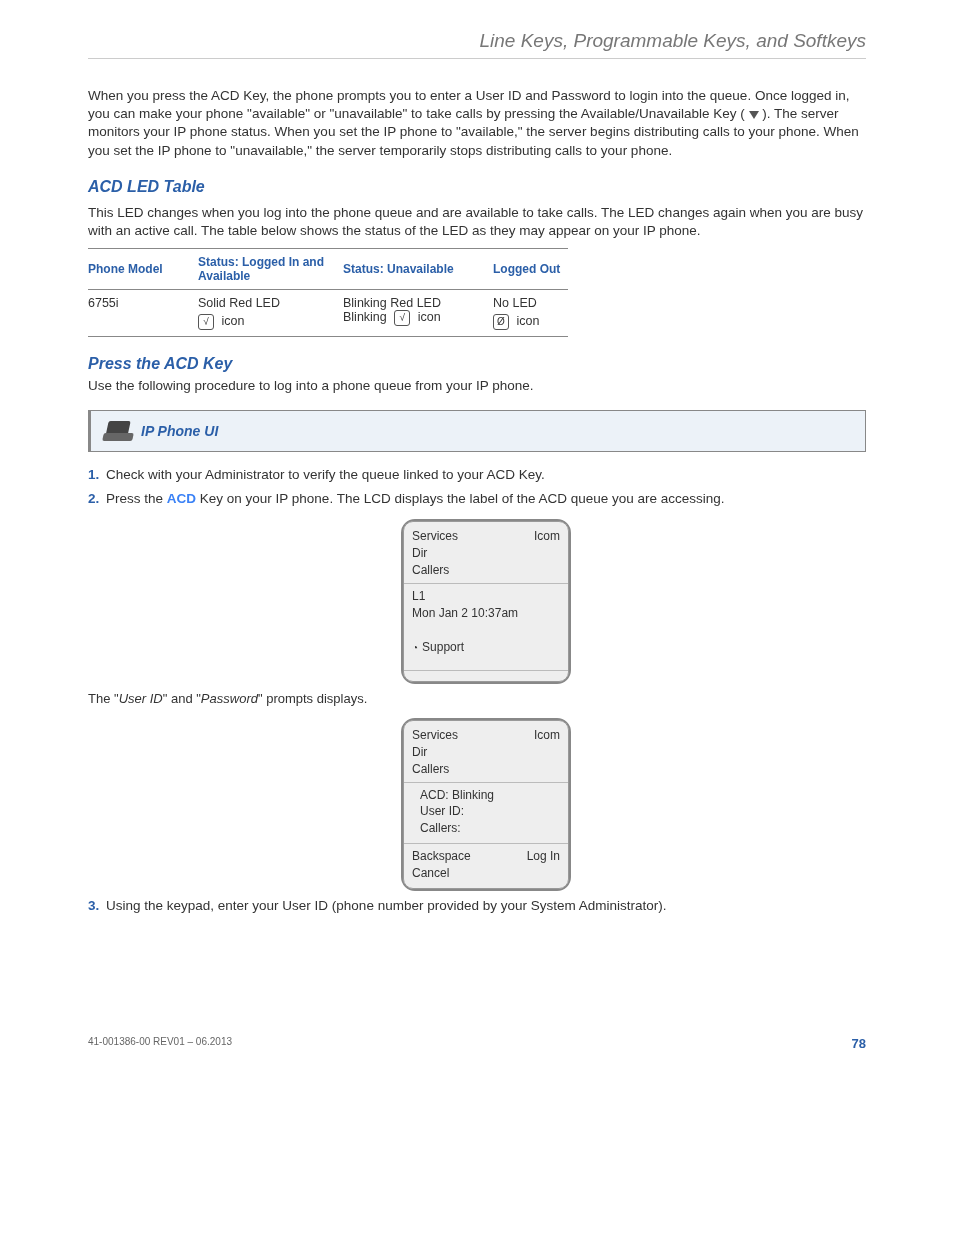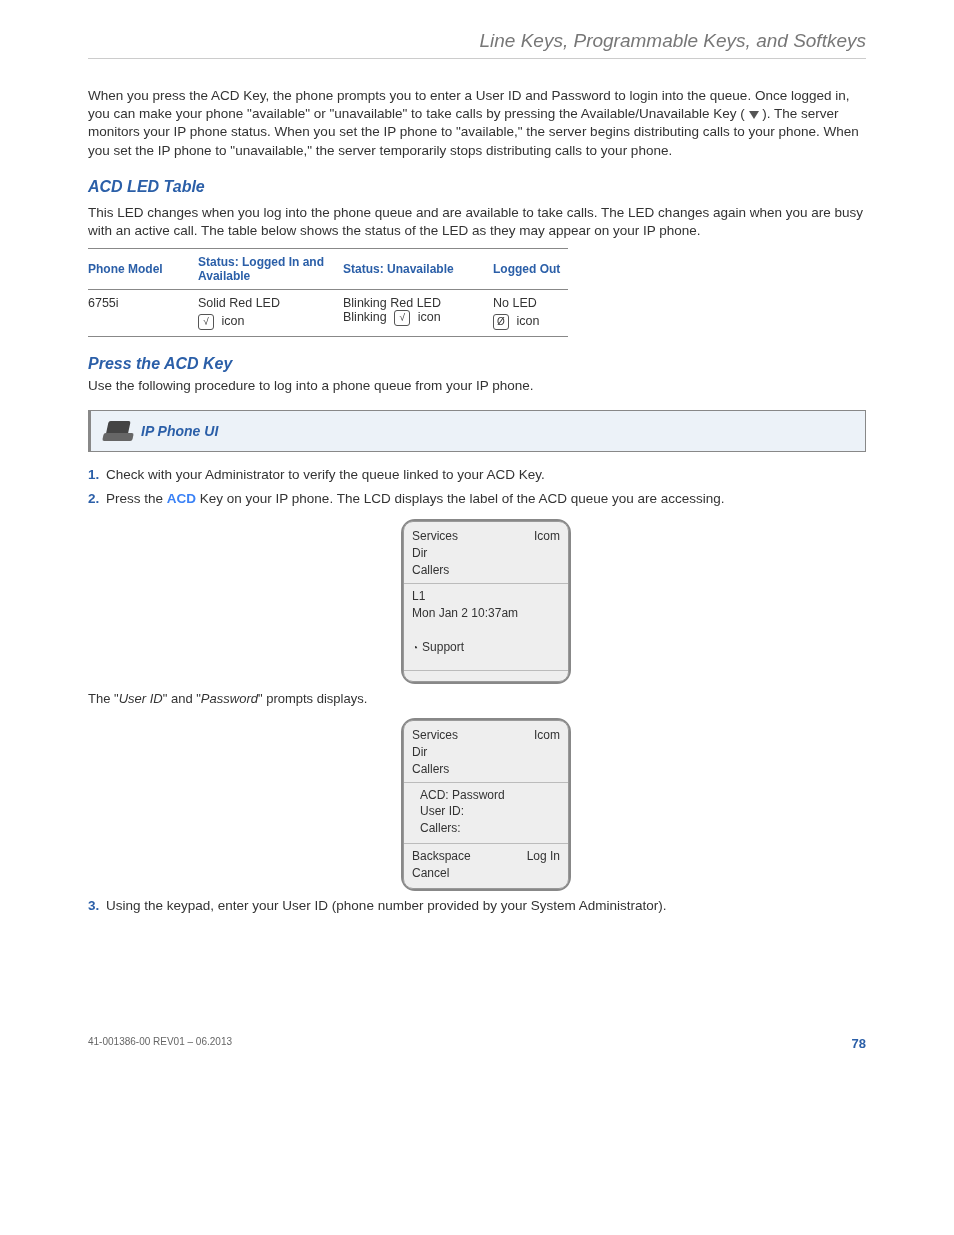--- a/index.html
+++ b/index.html
@@ -230,21 +230,21 @@
       <div class="lcd-wrap">
         <div class="lcd">
           <div class="lcd-inner">
             <div class="lcd-row">
               <span>Services</span>
               <span>Icom</span>
             </div>
             <div>Dir</div>
             <div>Callers</div>
             <div class="lcd-sep"></div>
-            <div class="lcd-indent">ACD: Password</div>
+            <div class="lcd-indent">ACD: Blinking</div>
             <div class="lcd-indent">User ID:</div>
             <div class="lcd-indent">Callers:</div>
             <div class="lcd-sep" style="margin-top:6px"></div>
             <div class="lcd-row">
               <span>Backspace</span>
               <span>Log In</span>
             </div>
             <div class="right">Cancel</div>
           </div>
         </div>

